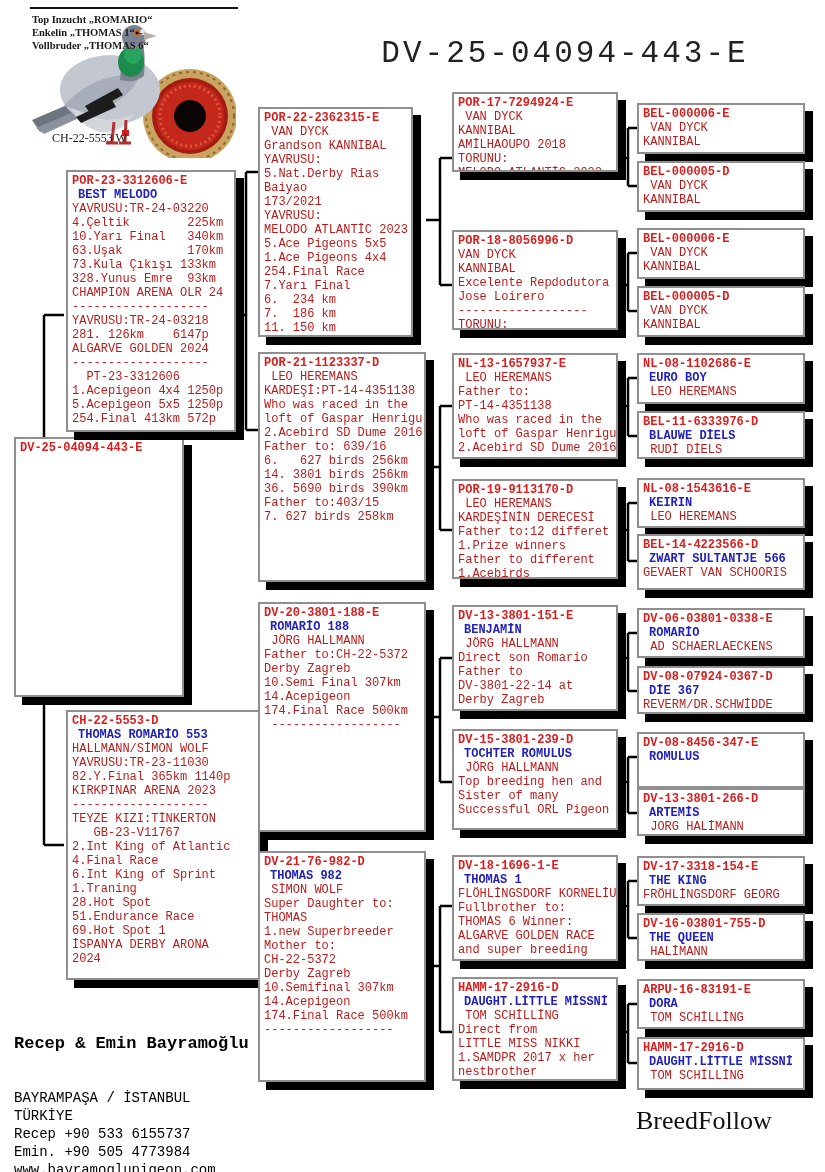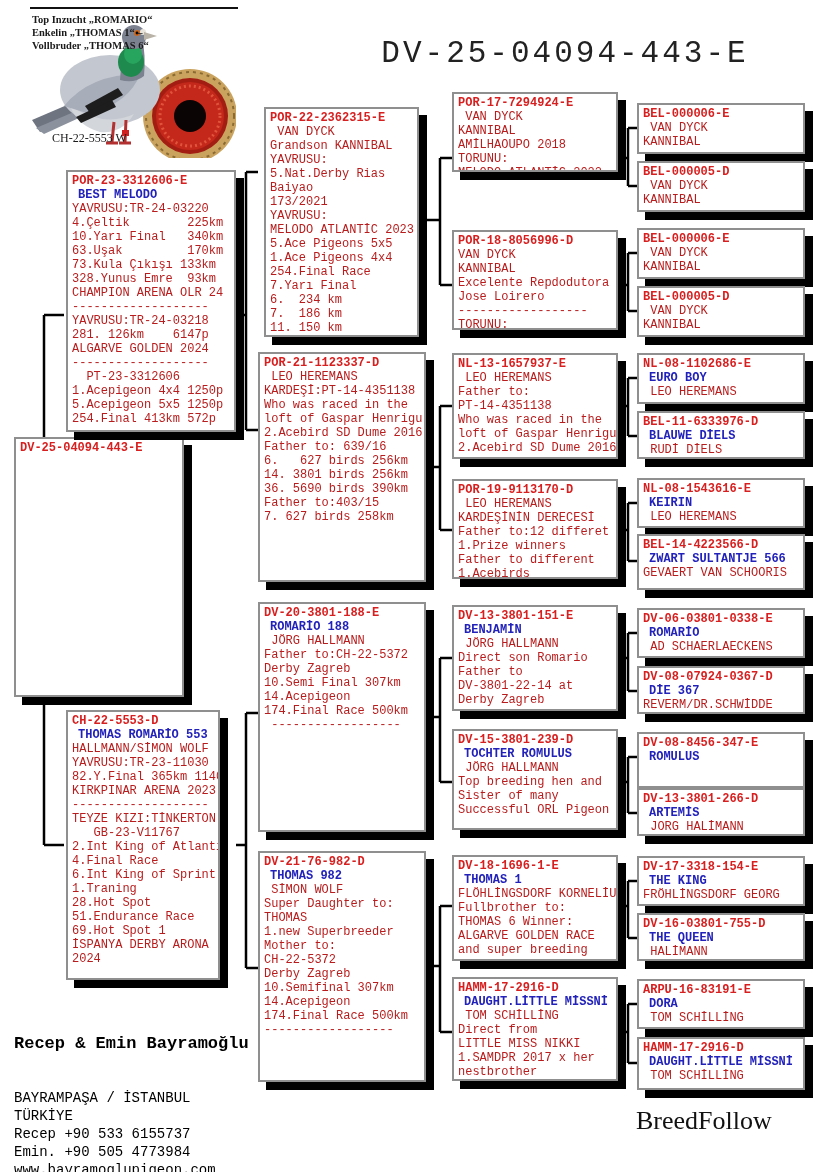--- a/index.html
+++ b/index.html
@@ -112,42 +112,42 @@
 -------------------
 YAVRUSU:TR-24-03218
 281. 126km    6147p
 ALGARVE GOLDEN 2024
 -------------------
   PT-23-3312606
 1.Acepigeon 4x4 1250p
 5.Acepigeon 5x5 1250p
 254.Final 413km 572p</div>
   </div>
-  <div class="pbox" style="left:66px;top:710px;width:154px;height:270px">
+  <div class="pbox" style="left:66px;top:710px;width:194px;height:270px">
     <div class="bid">CH-22-5553-D</div>
     <div class="bname">THOMAS ROMARİO 553</div>
     <div class="bbody">HALLMANN/SİMON WOLF
 YAVRUSU:TR-23-11030
 82.Y.Final 365km 1140p
 KIRKPINAR ARENA 2023
 -------------------
 TEYZE KIZI:TİNKERTON
    GB-23-V11767
 2.Int King of Atlantic
 4.Final Race
 6.Int King of Sprint
 1.Traning
 28.Hot Spot
 51.Endurance Race
 69.Hot Spot 1
 İSPANYA DERBY ARONA
 2024</div>
   </div>
 
-  <div class="pbox" style="left:264px;top:107px;width:155px;height:230px">
+  <div class="pbox" style="left:258px;top:107px;width:155px;height:230px">
     <div class="bid">POR-22-2362315-E</div>
     <div class="bname"></div>
     <div class="bbody"> VAN DYCK
 Grandson KANNIBAL
 YAVRUSU:
 5.Nat.Derby Rias
 Baiyao
 173/2021
 YAVRUSU:
 MELODO ATLANTİC 2023

